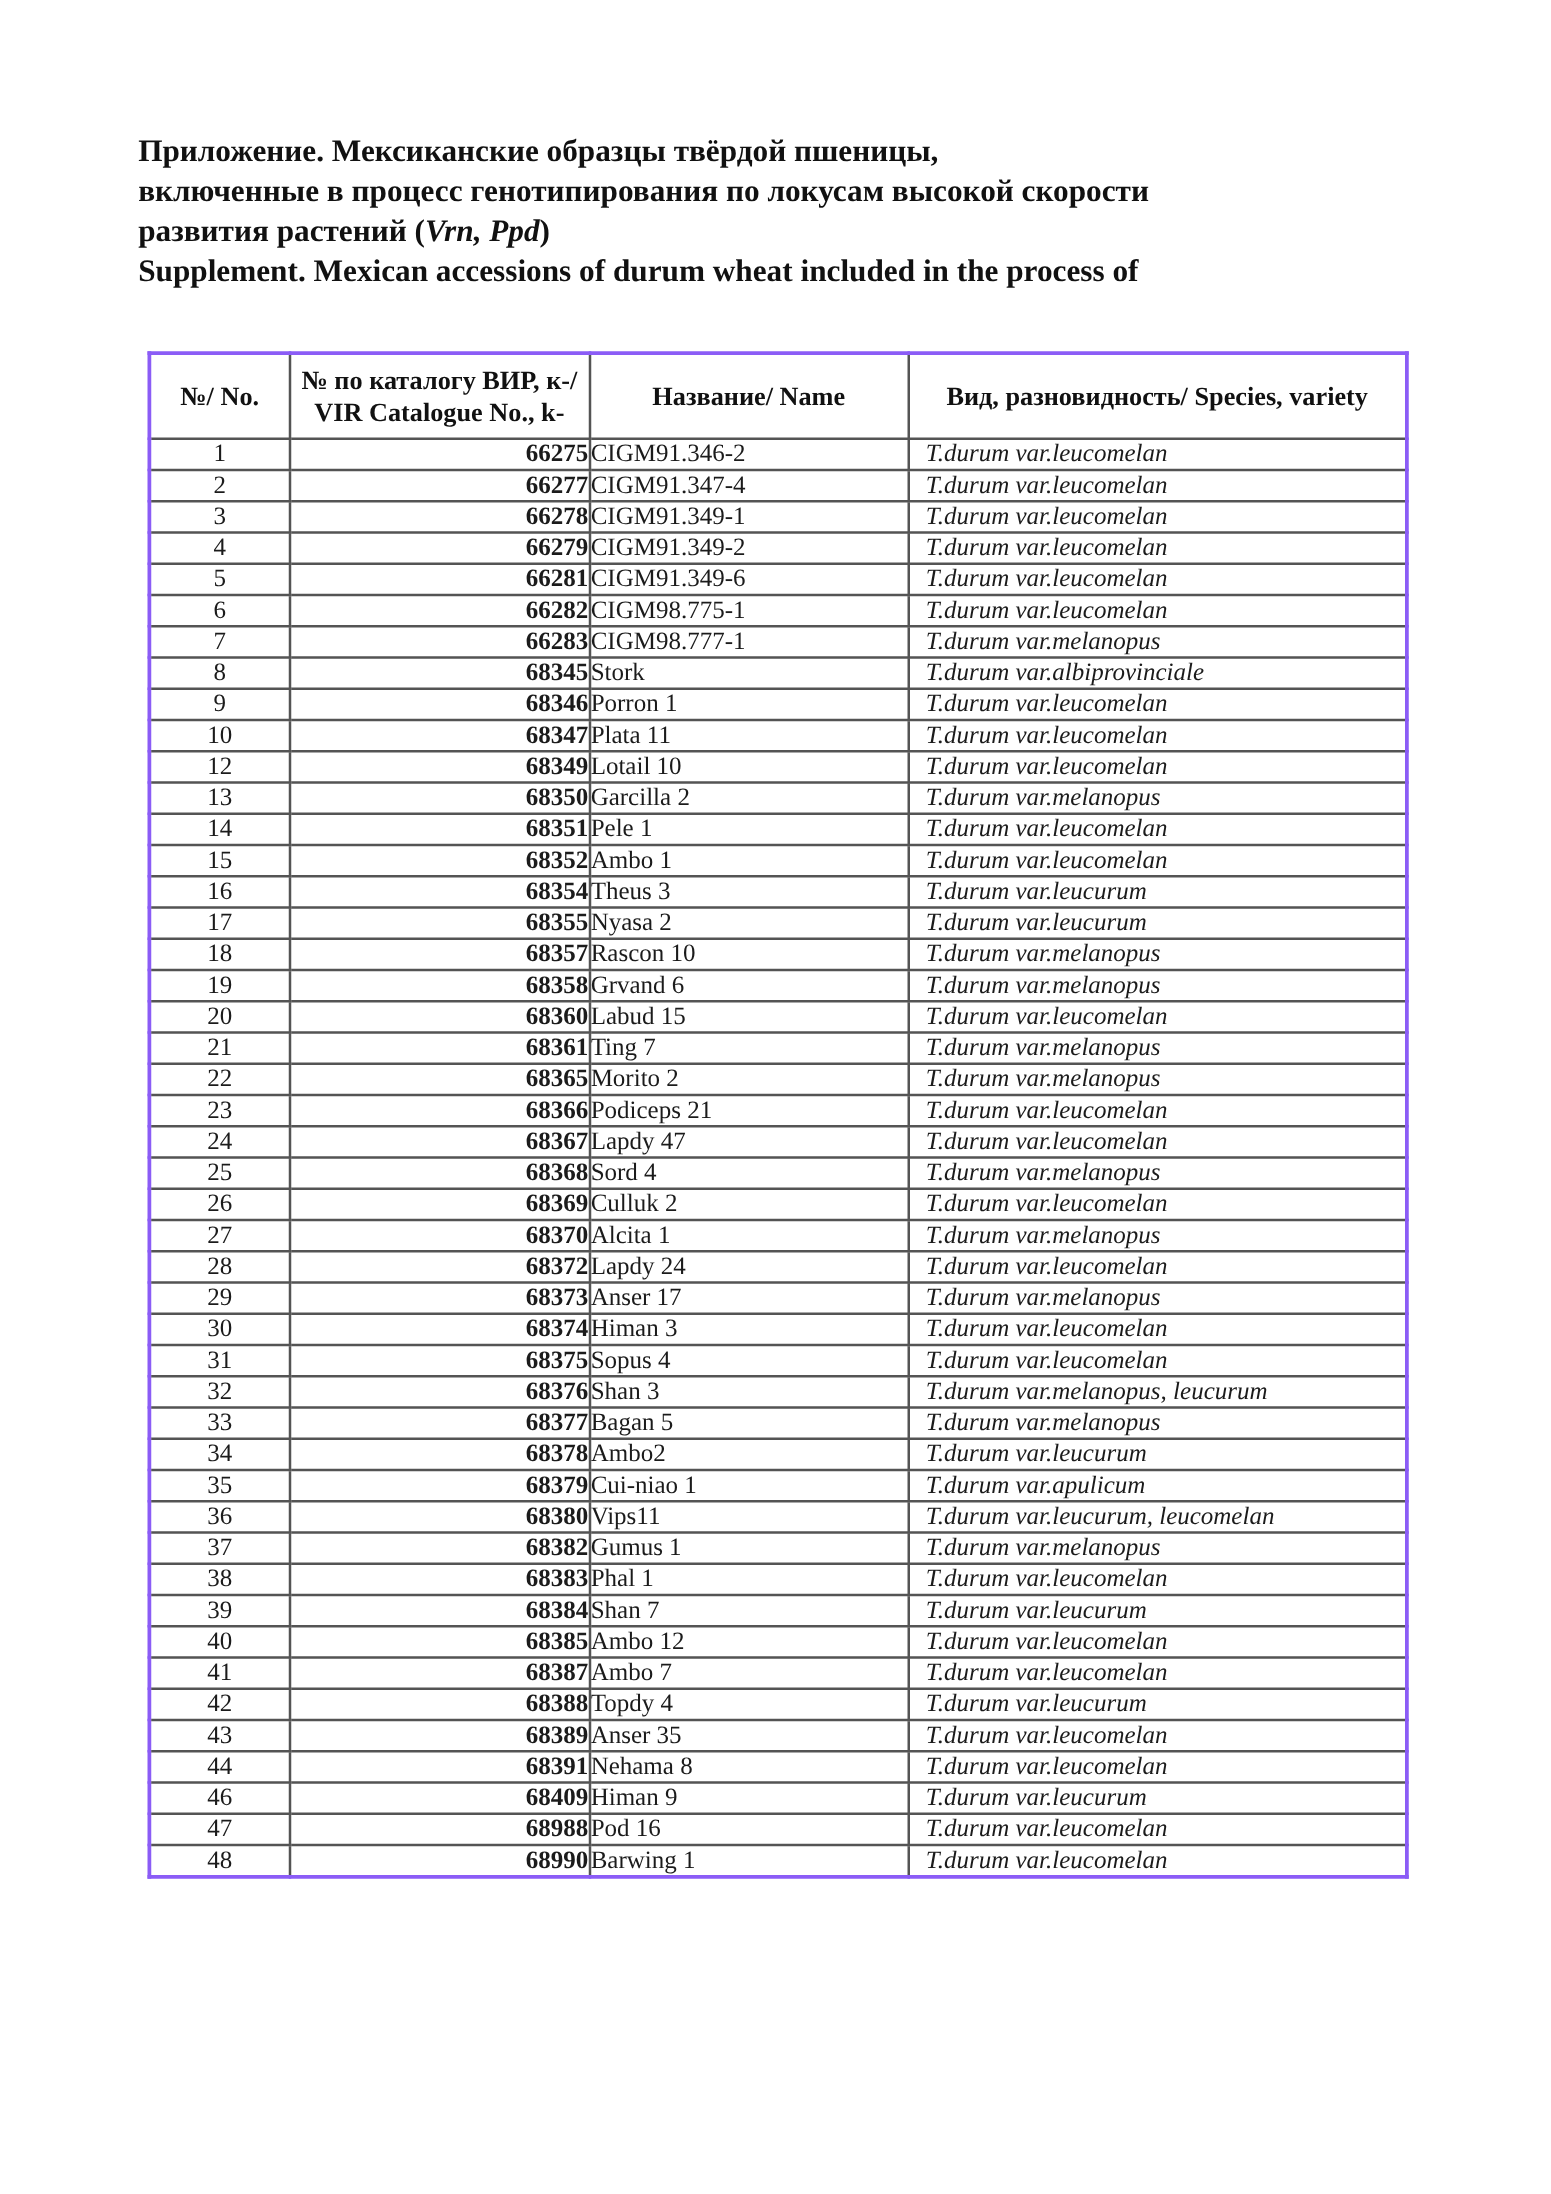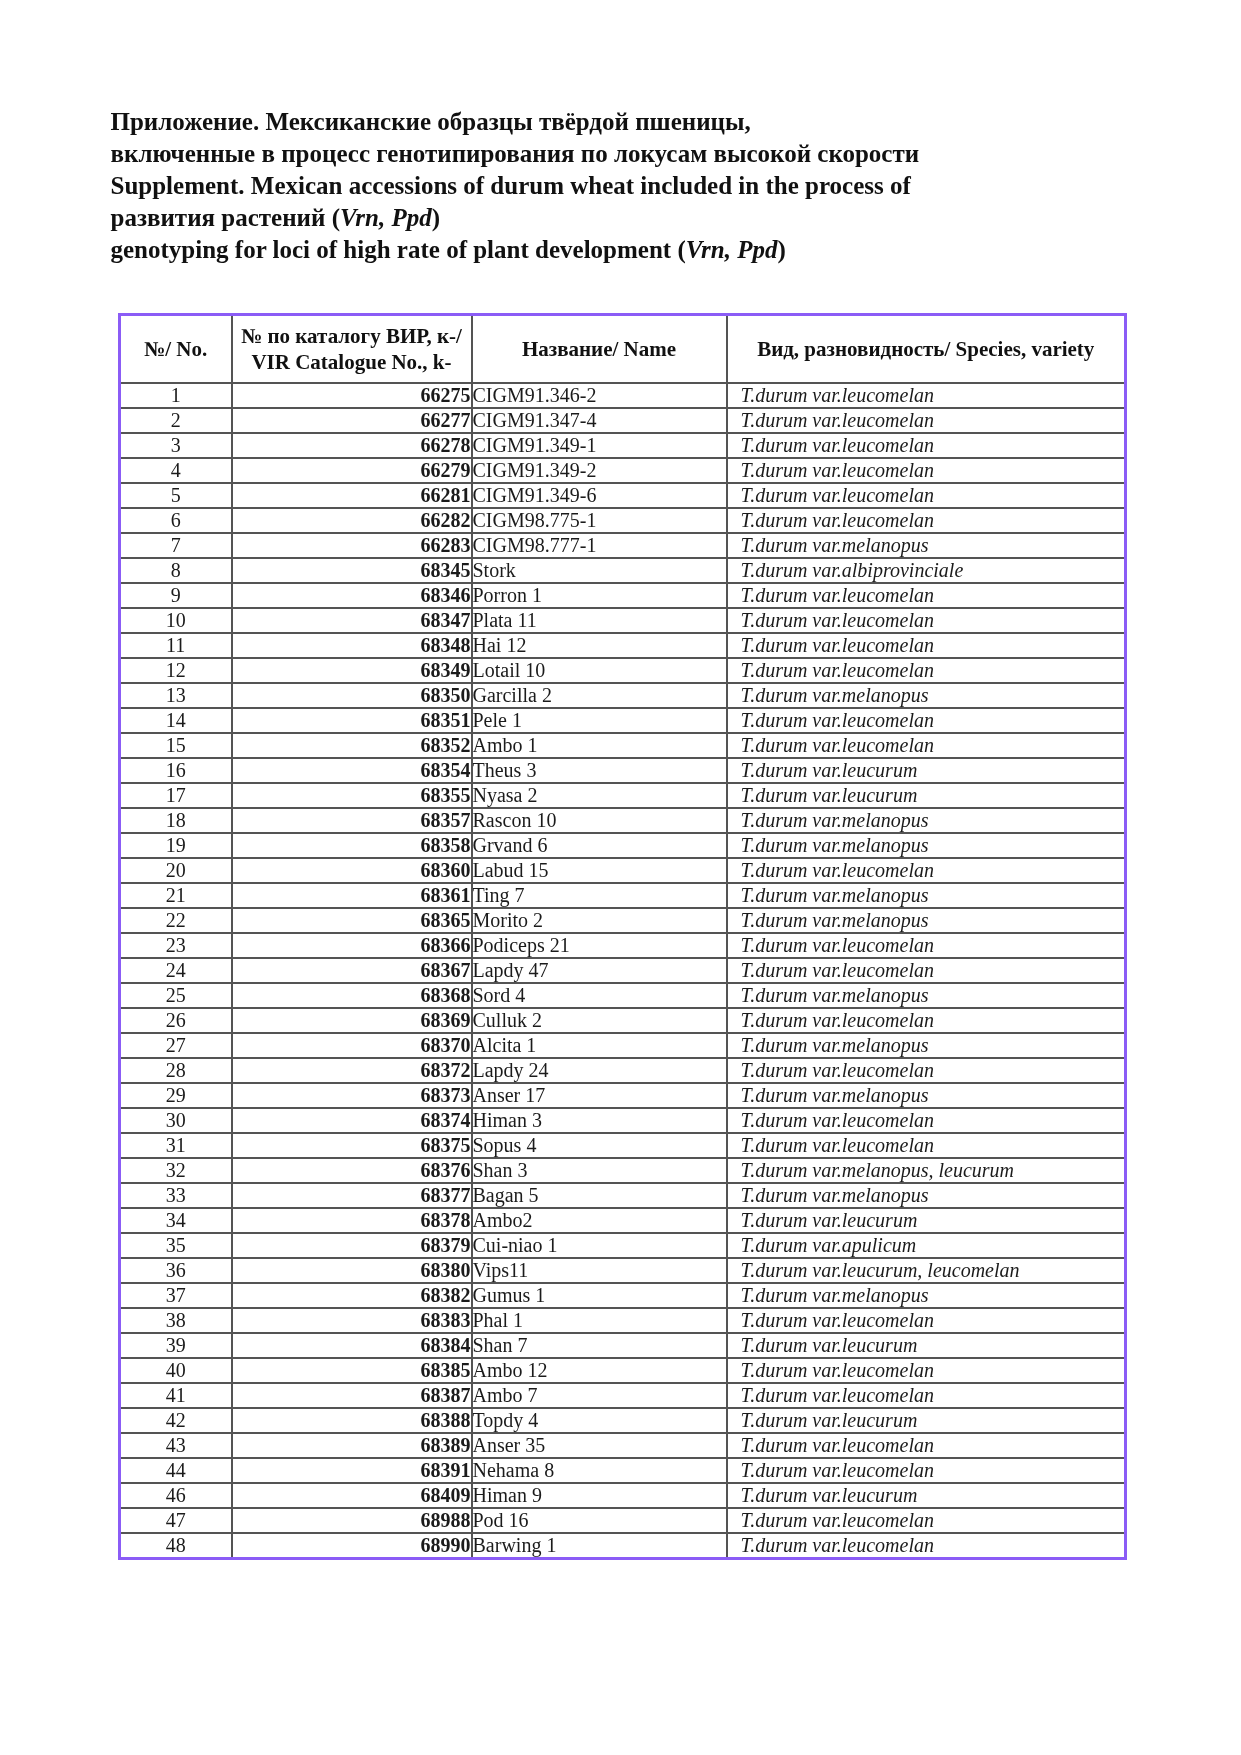--- a/index.html
+++ b/index.html
@@ -60,23 +60,22 @@
   td.cell-cat    { text-align: right; font-weight: bold; }
   td.cell-name   { text-align: left; }
   td.cell-species{ text-align: left; padding-left: 13px; font-style: italic; }
 </style>
 </head>
 <body>
 
 <div class="title-block" id="title-block">
     <div><span>Приложение. Мексиканские образцы твёрдой пшеницы,</span></div>
     <div><span>включенные в процесс генотипирования по локусам высокой скорости</span></div>
+    <div><span>развития растений (</span><span class="italic">Vrn, Ppd</span><span>)</span></div>
     <div><span>Supplement. Mexican accessions of durum wheat included in the process of</span></div>
-    <div><span>развития растений (</span><span class="italic">Vrn, Ppd</span><span>)</span></div>
-    <div><span>genotyping for loci of high rate of plant development (</span><span class="italic">Vrn, Ppd</span><span>)</span></div>
   </div>
 
 <table class="data-table">
   <colgroup>
     <col style="width:112px">
     <col style="width:240px">
     <col style="width:255px">
     <col style="width:399px">
   </colgroup>
   <thead>
@@ -151,26 +150,20 @@
         <td class="cell-name">Porron 1</td>
         <td class="cell-species">T.durum var.leucomelan</td>
       </tr>
       <tr>
         <td class="cell-no">10</td>
         <td class="cell-cat">68347</td>
         <td class="cell-name">Plata 11</td>
         <td class="cell-species">T.durum var.leucomelan</td>
       </tr>
       <tr>
-        <td class="cell-no">11</td>
-        <td class="cell-cat">68348</td>
-        <td class="cell-name">Hai 12</td>
-        <td class="cell-species">T.durum var.leucomelan</td>
-      </tr>
-      <tr>
         <td class="cell-no">12</td>
         <td class="cell-cat">68349</td>
         <td class="cell-name">Lotail 10</td>
         <td class="cell-species">T.durum var.leucomelan</td>
       </tr>
       <tr>
         <td class="cell-no">13</td>
         <td class="cell-cat">68350</td>
         <td class="cell-name">Garcilla 2</td>
         <td class="cell-species">T.durum var.melanopus</td>

